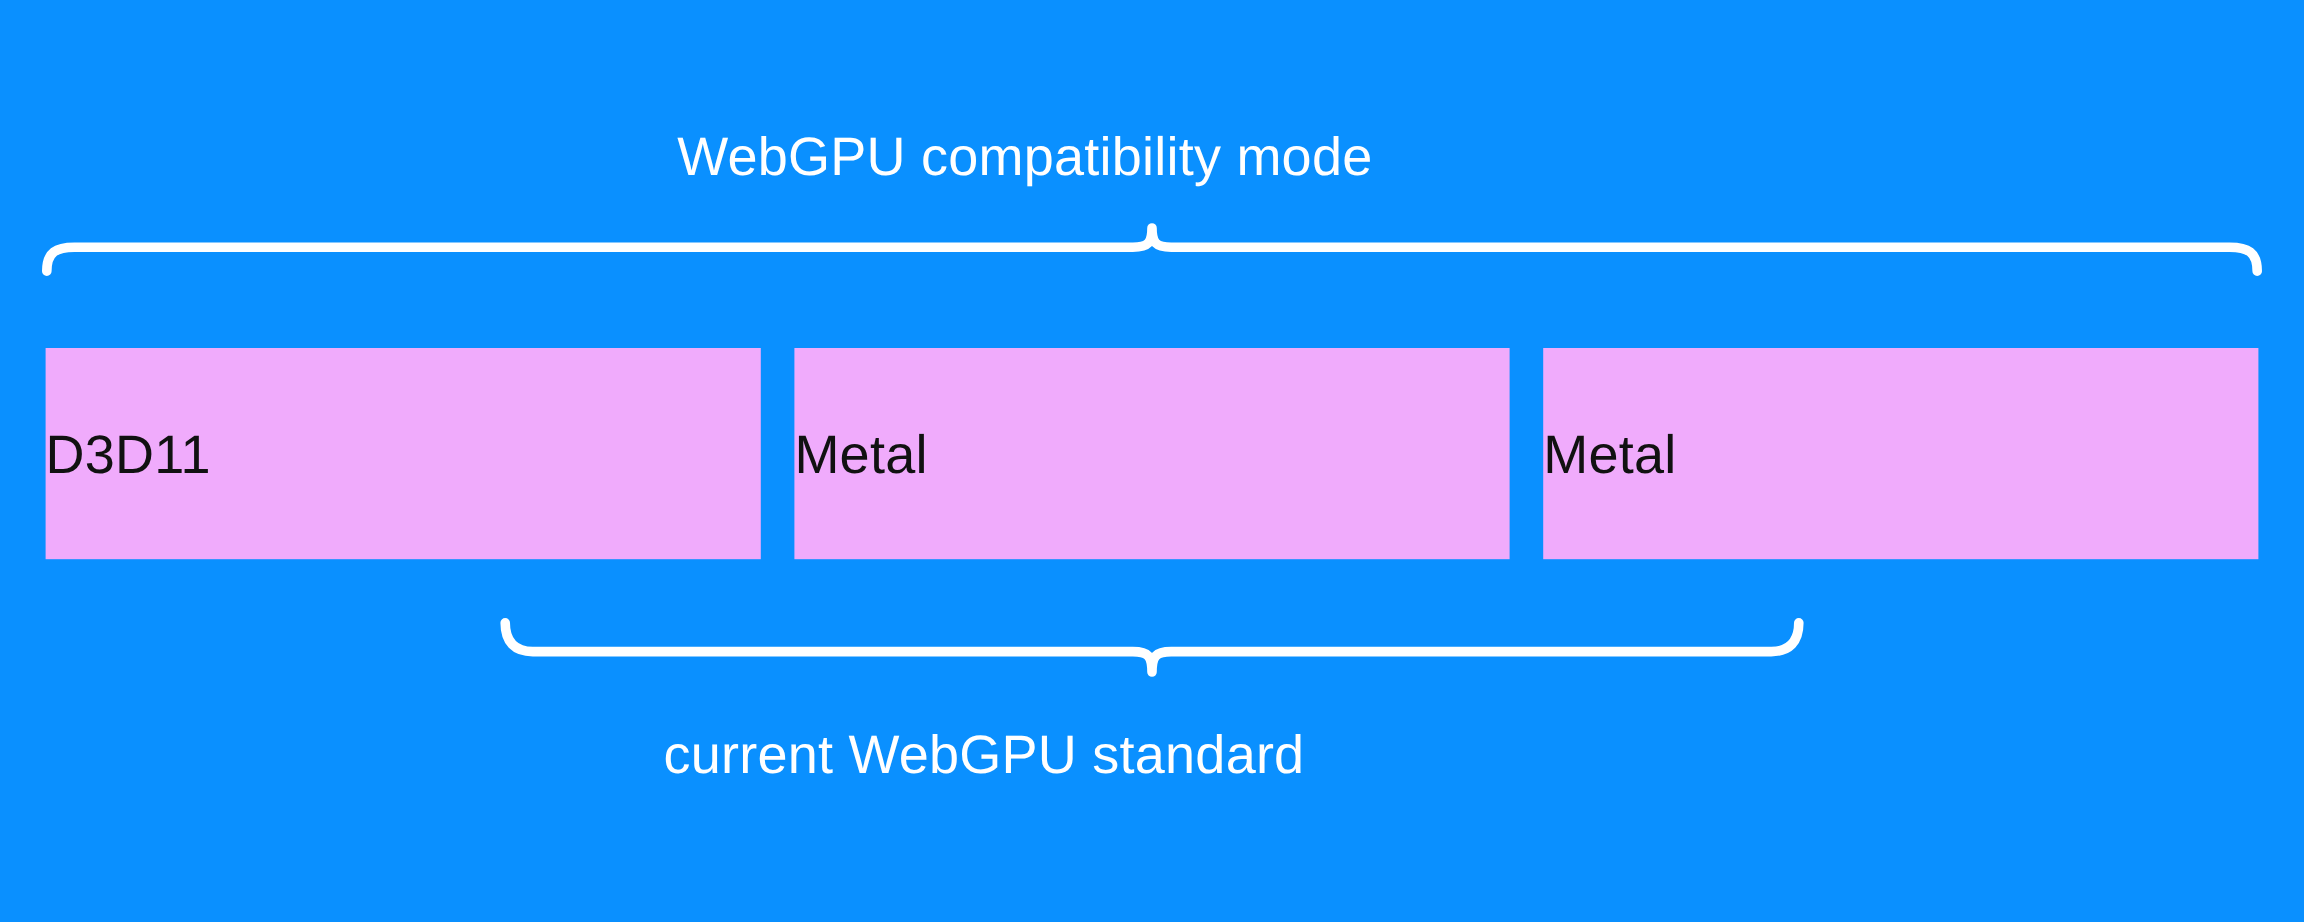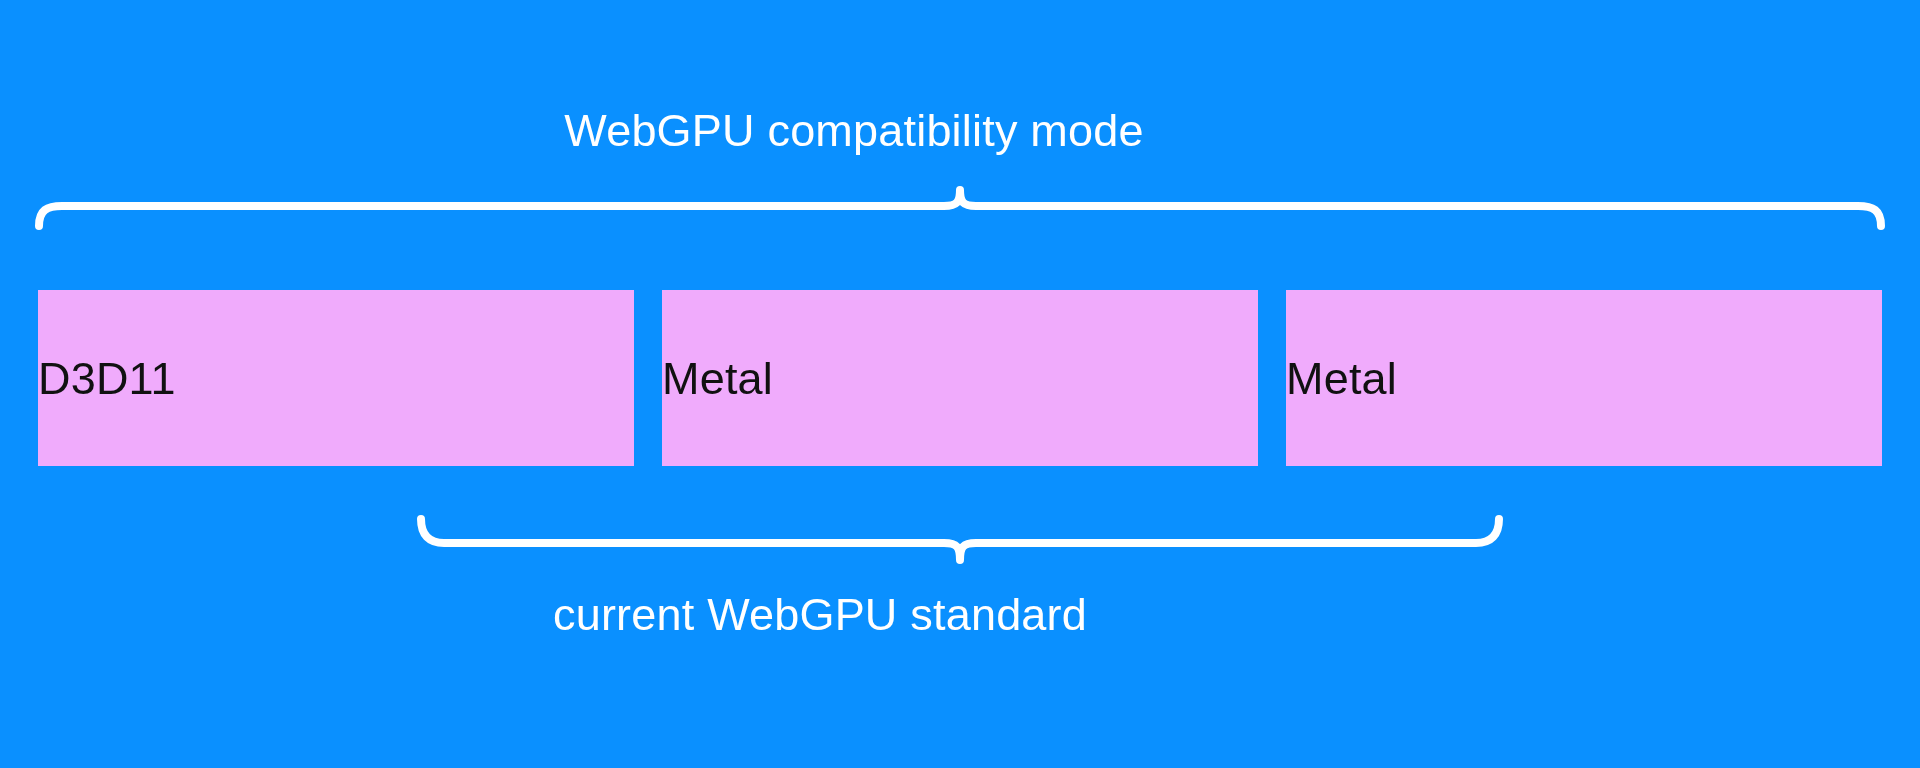--- a/index.html
+++ b/index.html
@@ -30,21 +30,21 @@
     font-weight: 400;
     letter-spacing: 0.2px;
     line-height: 1;
     white-space: nowrap;
   }
 
   
   .bottom-label {
     position: absolute;
     left: 0;
-    top: 592px;
+    top: 606px;
     width: 1640px;
     text-align: center;
     color: #ffffff;
     font-size: 45px;
     font-weight: 400;
     letter-spacing: 0.2px;
     line-height: 1;
     white-space: nowrap;
   }
 

